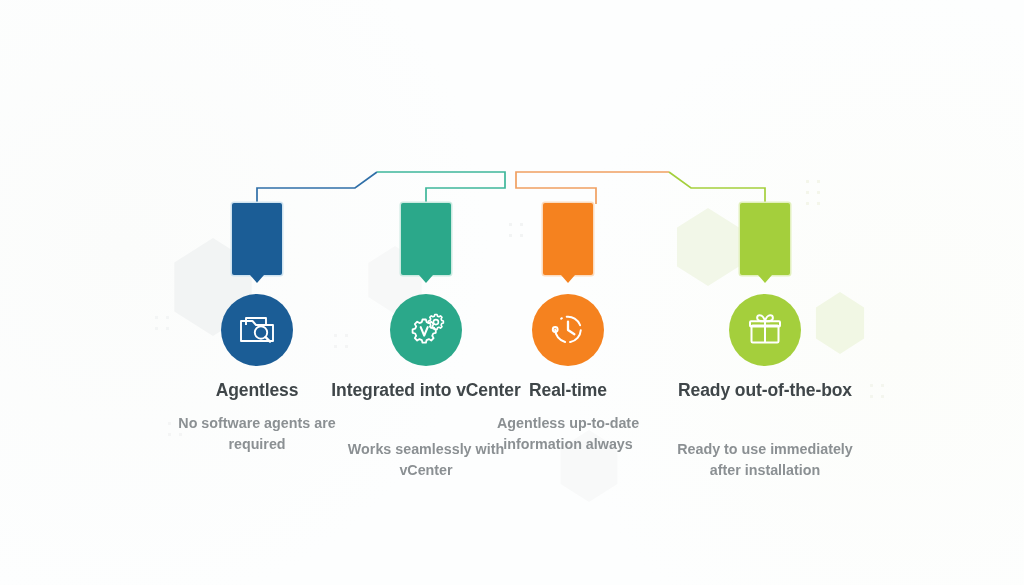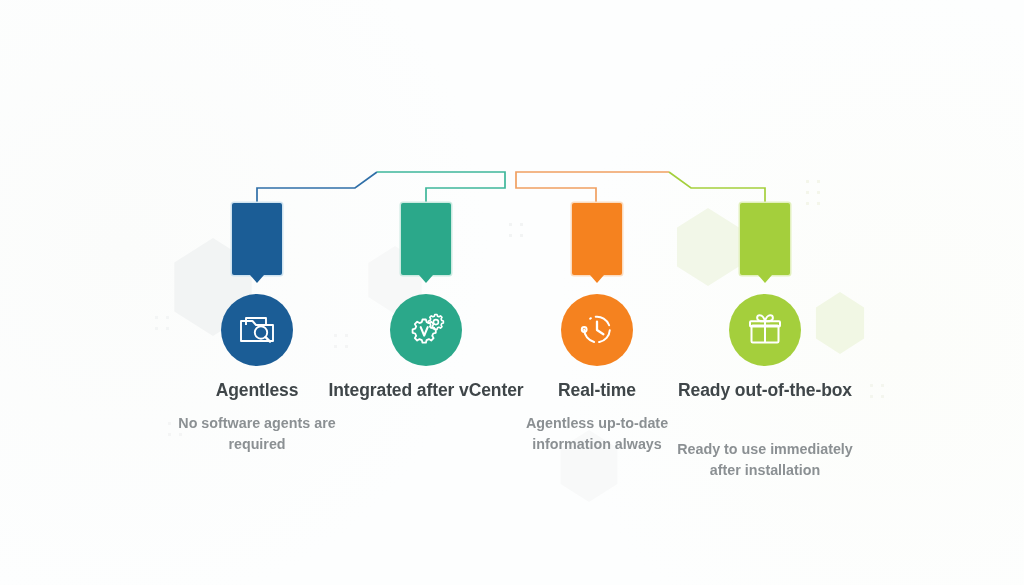--- a/index.html
+++ b/index.html
@@ -159,24 +159,25 @@
     <div class="bar" style="background:#2ba88a; box-shadow:0 0 0 1.5px #cbeae1;"></div>
     <div class="bar-tab" style="border-top-color:#2ba88a;"></div>
     <div class="circle" style="background:#2ba88a;">
       <svg width="42" height="42" viewBox="0 0 42 42">
         <path d="M17.5 10.5 l3.4 0 0.7 2.6 2.3 1.0 2.3 -1.4 2.4 2.4 -1.4 2.3 1.0 2.3 2.6 0.7 0 3.4 -2.6 0.7 -1.0 2.3 1.4 2.3 -2.4 2.4 -2.3 -1.4 -2.3 1.0 -0.7 2.6 -3.4 0 -0.7 -2.6 -2.3 -1.0 -2.3 1.4 -2.4 -2.4 1.4 -2.3 -1.0 -2.3 -2.6 -0.7 0 -3.4 2.6 -0.7 1.0 -2.3 -1.4 -2.3 2.4 -2.4 2.3 1.4 2.3 -1.0 z" fill="none" stroke="#ffffff" stroke-width="1.8" stroke-linejoin="round"></path>
         <path d="M15.7 18.2 L19.2 26.6 L22.7 18.2" fill="none" stroke="#ffffff" stroke-width="2.1" stroke-linecap="round" stroke-linejoin="round"></path>
         <path d="M29.8 5.5 l2.2 0 0.5 1.7 1.5 0.6 1.5 -0.9 1.5 1.5 -0.9 1.5 0.6 1.5 1.7 0.5 0 2.2 -1.7 0.5 -0.6 1.5 0.9 1.5 -1.5 1.5 -1.5 -0.9 -1.5 0.6 -0.5 1.7 -2.2 0 -0.5 -1.7 -1.5 -0.6 -1.5 0.9 -1.5 -1.5 0.9 -1.5 -0.6 -1.5 -1.7 -0.5 0 -2.2 1.7 -0.5 0.6 -1.5 -0.9 -1.5 1.5 -1.5 1.5 0.9 1.5 -0.6 z" fill="none" stroke="#ffffff" stroke-width="1.6" stroke-linejoin="round"></path>
         <circle cx="30.9" cy="13.1" r="2.5" fill="none" stroke="#ffffff" stroke-width="1.6"></circle>
       </svg>
     </div>
-    <div class="title">Integrated after vCenter</div>
-  </div>
-
-  <div class="col" style="left:497px;">
+    <div class="title">Integrated into vCenter</div>
+    <div class="desc" style="top:439px;">Works seamlessly with vCenter</div>
+  </div>
+
+  <div class="col" style="left:468px;">
     <div class="bar" style="background:#f5821f; box-shadow:0 0 0 1.5px #fbdcc0;"></div>
     <div class="bar-tab" style="border-top-color:#f5821f;"></div>
     <div class="circle" style="background:#f5821f;">
       <svg width="42" height="42" viewBox="0 0 42 42">
         <path d="M8.2 20.5 a12.8 12.8 0 1 0 6.0 -10.9" fill="none" stroke="#ffffff" stroke-width="2" stroke-linecap="round" stroke-dasharray="17 5"></path>
         <circle cx="8.2" cy="20.5" r="2.4" fill="none" stroke="#ffffff" stroke-width="2"></circle>
         <path d="M21 12.6 L21 21 L27.4 25.2" fill="none" stroke="#ffffff" stroke-width="2.3" stroke-linecap="round" stroke-linejoin="round"></path>
       </svg>
     </div>
     <div class="title">Real-time</div>

